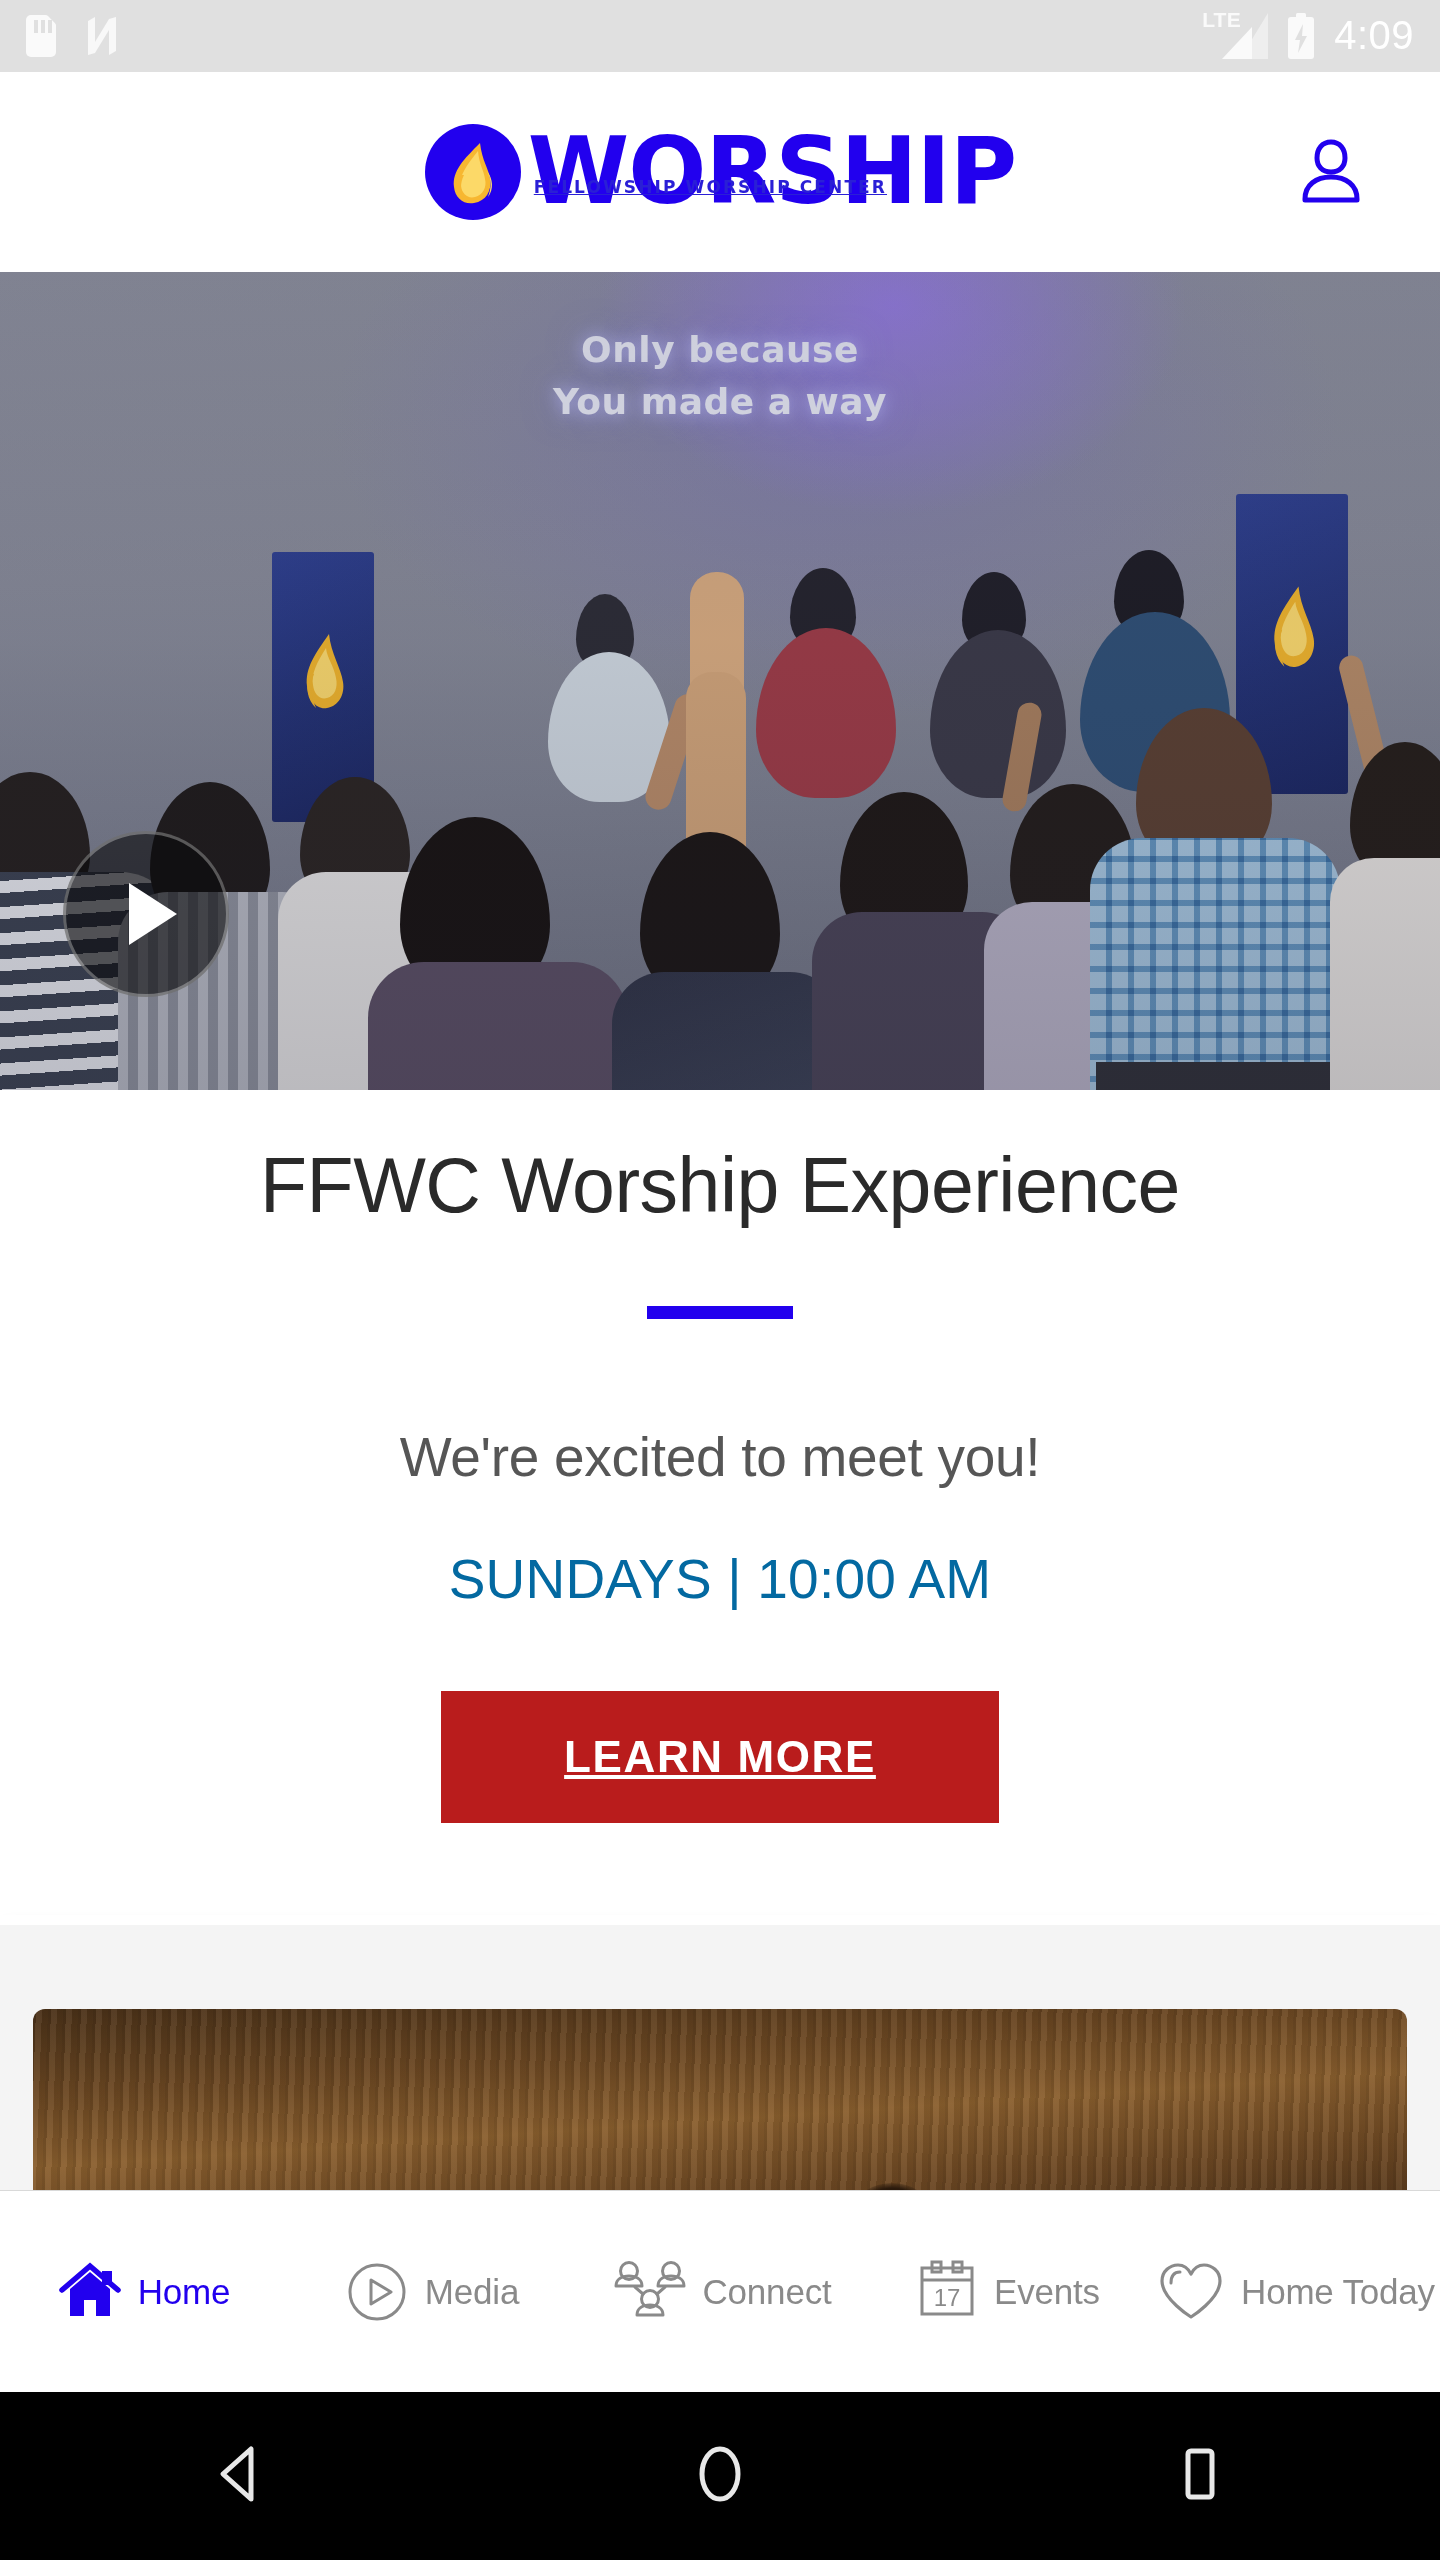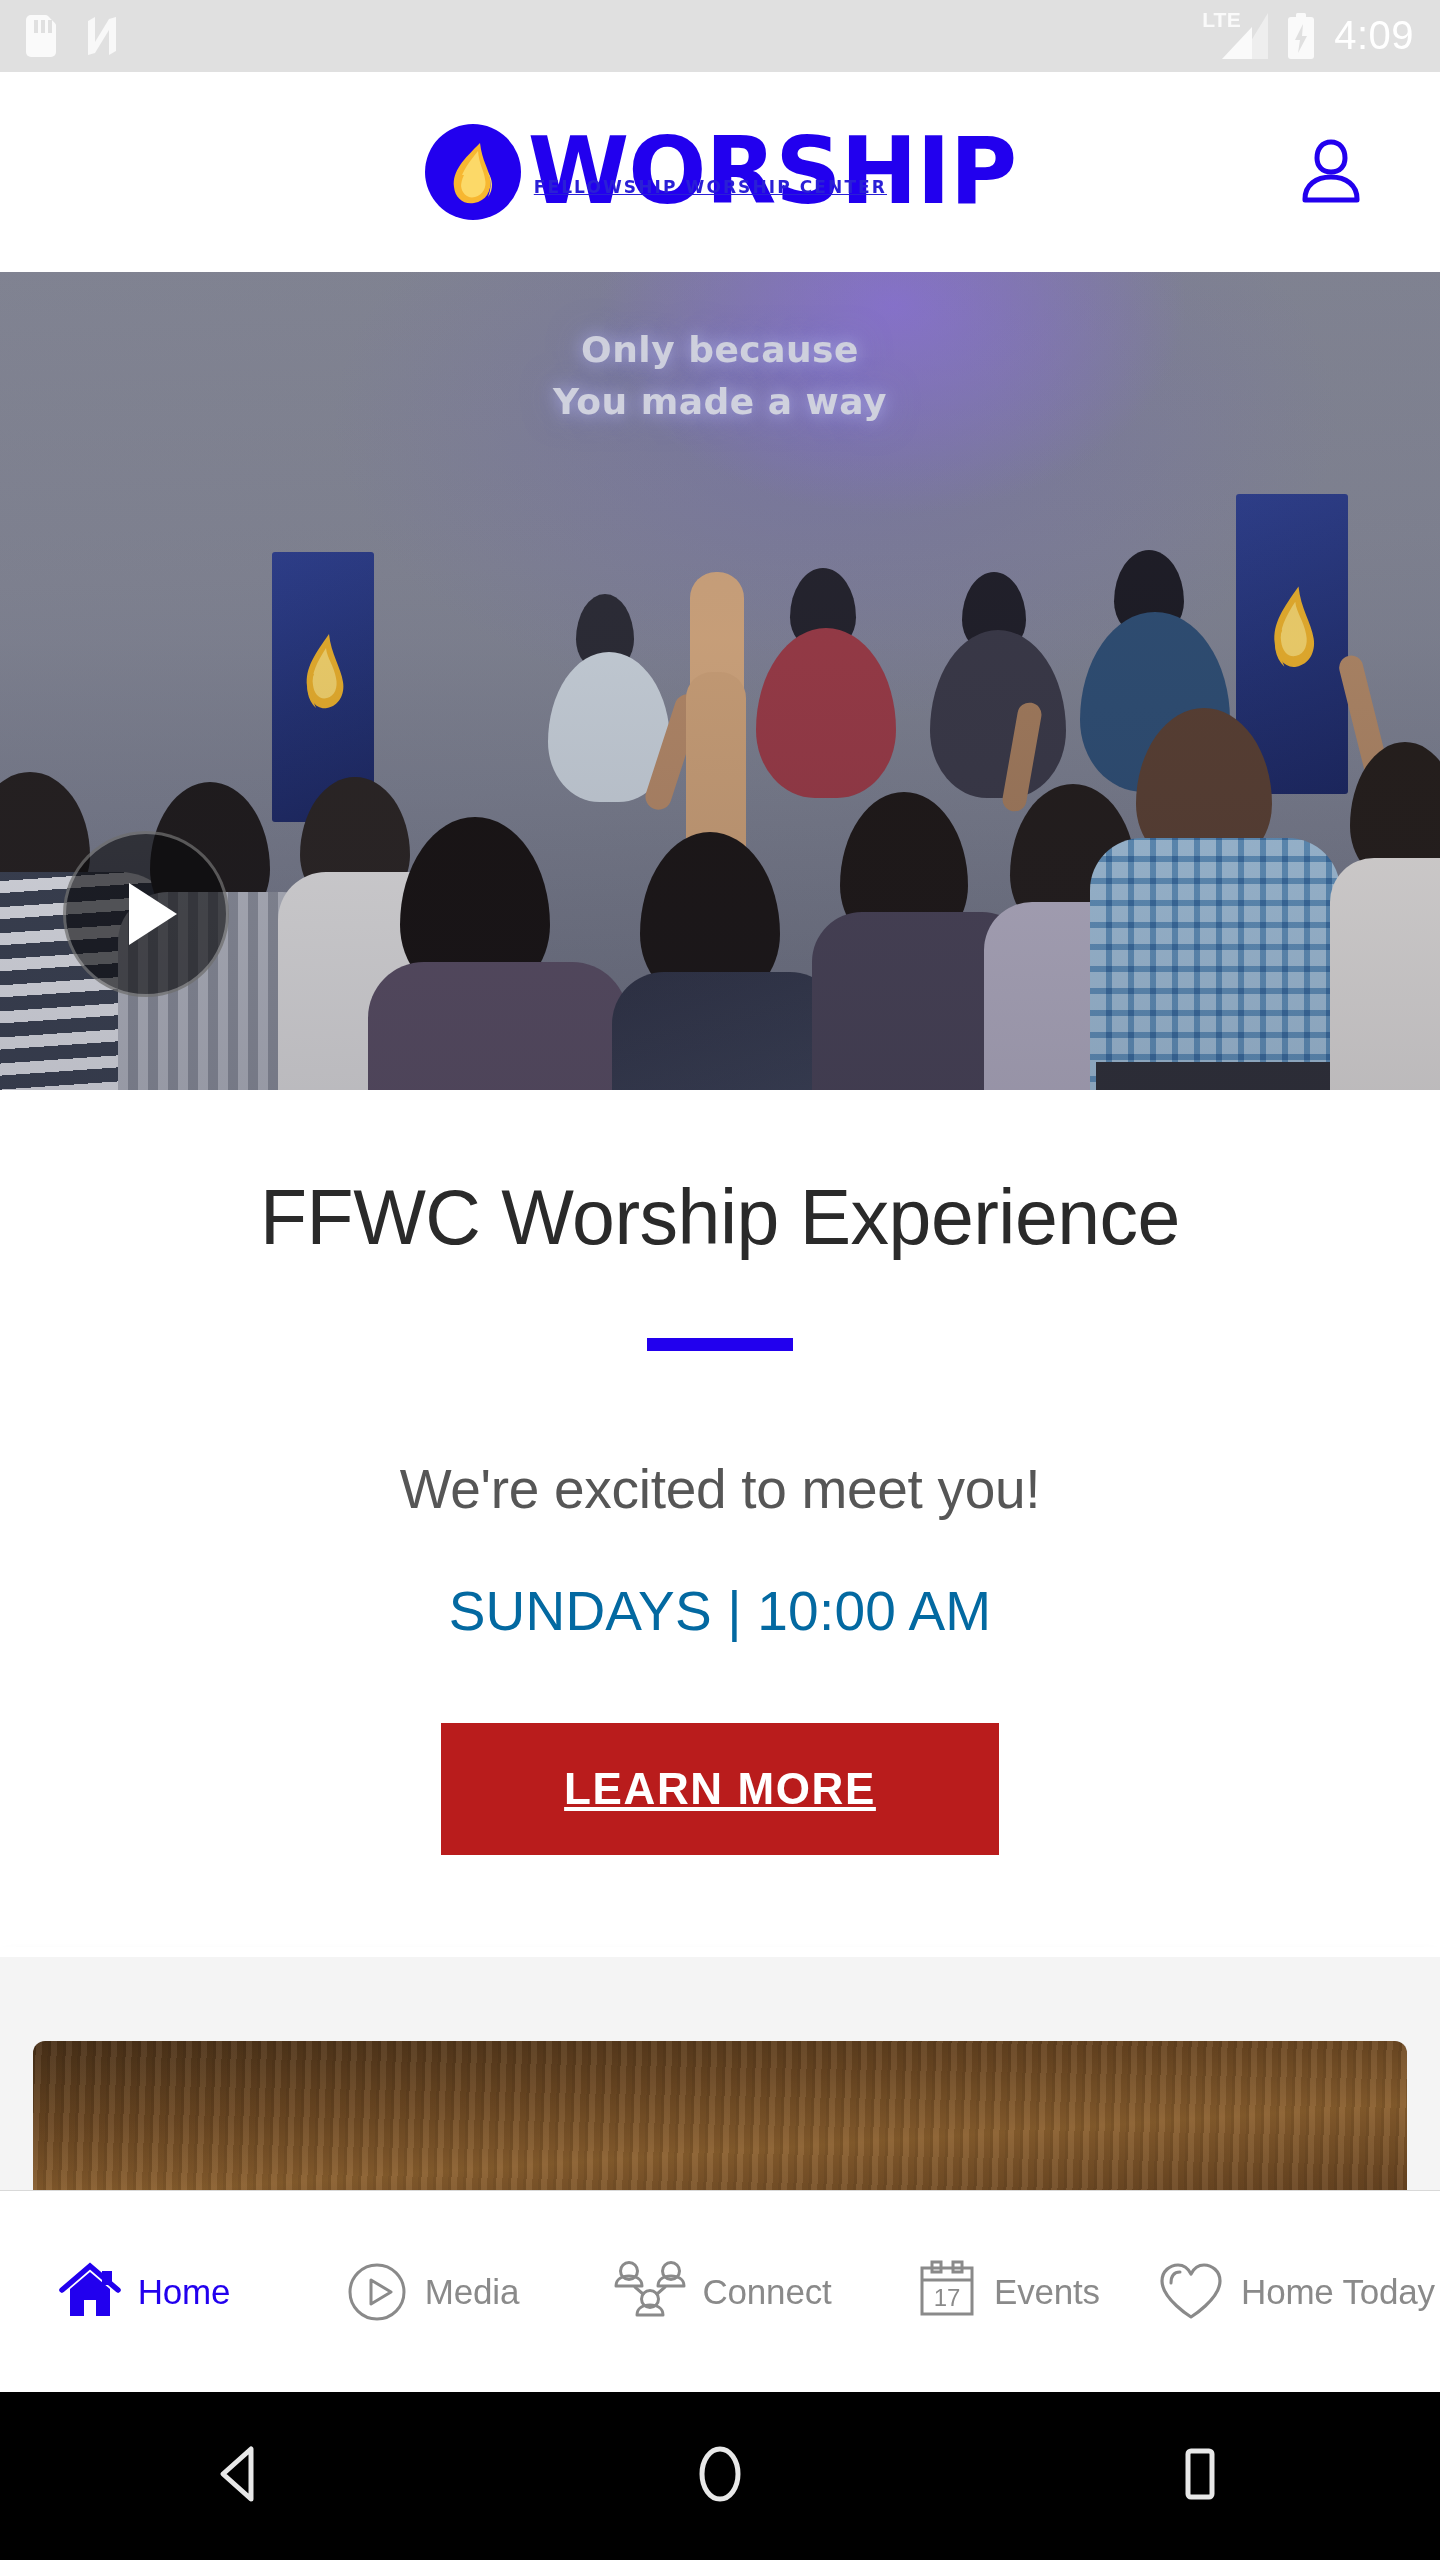--- a/index.html
+++ b/index.html
@@ -112,21 +112,21 @@
   }
   .play-tri {
     width:0; height:0; margin-left:14px;
     border-left:48px solid #fff;
     border-top:31px solid transparent;
     border-bottom:31px solid transparent;
   }
 
   
   .content { position:absolute; top:1090px; left:0; width:1440px; background:#fff; }
-  .section-main { padding:84px 0 0; text-align:center; }
+  .section-main { padding:52px 0 0; text-align:center; }
   .headline {
     font-size:77px; color:#2a2a2a; font-weight:400;
     letter-spacing:-.5px; line-height:1.12;
     font-family:"Liberation Sans", sans-serif;
   }
   .divider-bar {
     width:146px; height:13px; background:#2200ee;
     margin:78px auto 0;
   }
   .lead {

